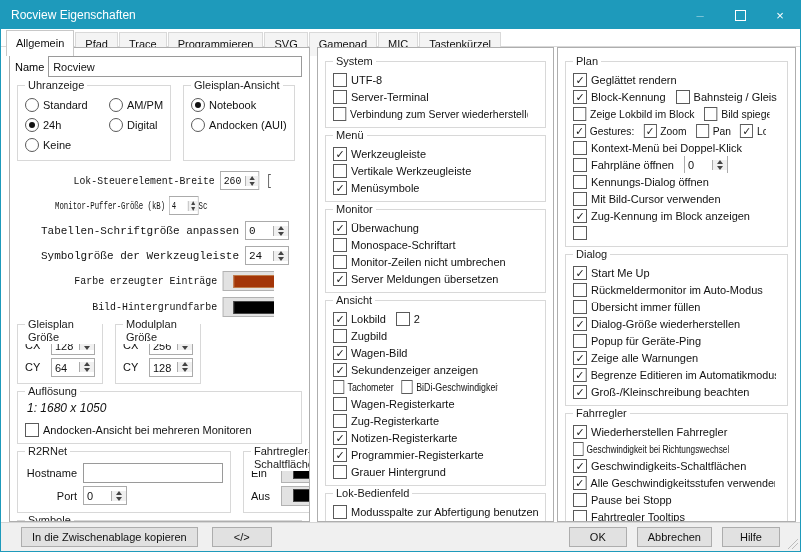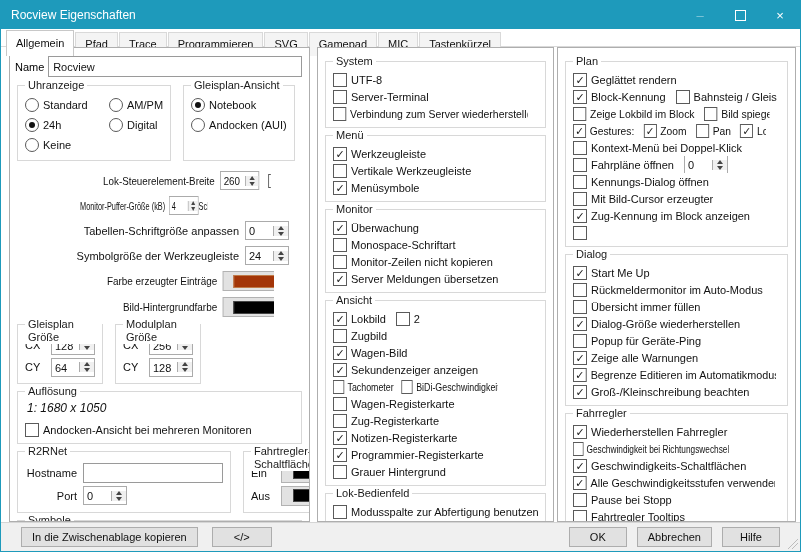--- a/index.html
+++ b/index.html
@@ -43,21 +43,21 @@
   .colorfill.dark{border-color:#444;}
   .tinput{display:inline-block;width:132px;height:16px;border:1px solid #9a9a9a;background:#fff;font-size:11px;padding:1px 3px;box-sizing:content-box;}
   
   .name-row{display:flex;align-items:center;margin:2px 2px 8px 0;}
   .nlbl{font-size:11px;width:34px;}
   .tin{width:250px;height:17px;border:1px solid #9a9a9a;font-size:11px;padding:1px 4px;font-family:inherit;color:#111;}
   .hrow{display:flex;align-items:stretch;gap:12px;margin:7px 2px 6px 2px;}
   .hrow .group{margin:0;}
   #uhranzeige .row,#gleisplan-ansicht .row{height:20px;}
   #uhranzeige .row .item:first-child{min-width:74px;}
-  .form-rows{margin:10px 2px 2px 2px;}
+  .form-rows{margin:10px 2px 2px 2px;font-family:Liberation Mono, monospace;}
   .form-rows .row > .inl:first-child{width:222px;text-align:right;margin-right:6px;flex:0 0 auto;}
   .size-group .row{height:22px;}
   .size-group .row > .inl:first-child{width:22px;margin-right:4px;}
   #aufloesung .res{font-size:12px;font-style:italic;color:#111;margin:0 0 6px 2px;}
   #r2rnet .row{height:23px;}
   #r2rnet .row > .inl:first-child{width:52px;text-align:right;margin-right:6px;}
   #throttle-colors .row{height:23px;}
   #throttle-colors .row > .inl:first-child{width:24px;margin-right:6px;}
   
   .footer{position:absolute;left:0;bottom:0;width:100%;height:29px;background:#f0f0f0;border-top:1px solid #d5d5d5;display:flex;align-items:center;justify-content:space-between;padding:0 20px;box-sizing:border-box;}
@@ -363,21 +363,21 @@
           </div>
           <div class="row">
             <span class="item">
               <span class="cb"></span>
               <span class="lbl">Monospace-Schriftart</span>
             </span>
           </div>
           <div class="row">
             <span class="item">
               <span class="cb"></span>
-              <span class="lbl">Monitor-Zeilen nicht kopieren</span>
+              <span class="lbl">Monitor-Zeilen nicht umbrechen</span>
             </span>
           </div>
           <div class="row">
             <span class="item">
               <span class="cb on">✓</span>
               <span class="lbl">Server Meldungen übersetzen</span>
             </span>
           </div>
         </div>
     </div>
@@ -541,21 +541,21 @@
           </div>
           <div class="row">
             <span class="item">
               <span class="cb"></span>
               <span class="lbl">Kennungs-Dialog öffnen</span>
             </span>
           </div>
           <div class="row">
             <span class="item">
               <span class="cb"></span>
-              <span class="lbl">Mit Bild-Cursor erzeugter</span>
+              <span class="lbl">Mit Bild-Cursor verwenden</span>
             </span>
           </div>
           <div class="row">
             <span class="item">
               <span class="cb on">✓</span>
               <span class="lbl">Zug-Kennung im Block anzeigen</span>
             </span>
           </div>
           <div class="row">
             <span class="item">

